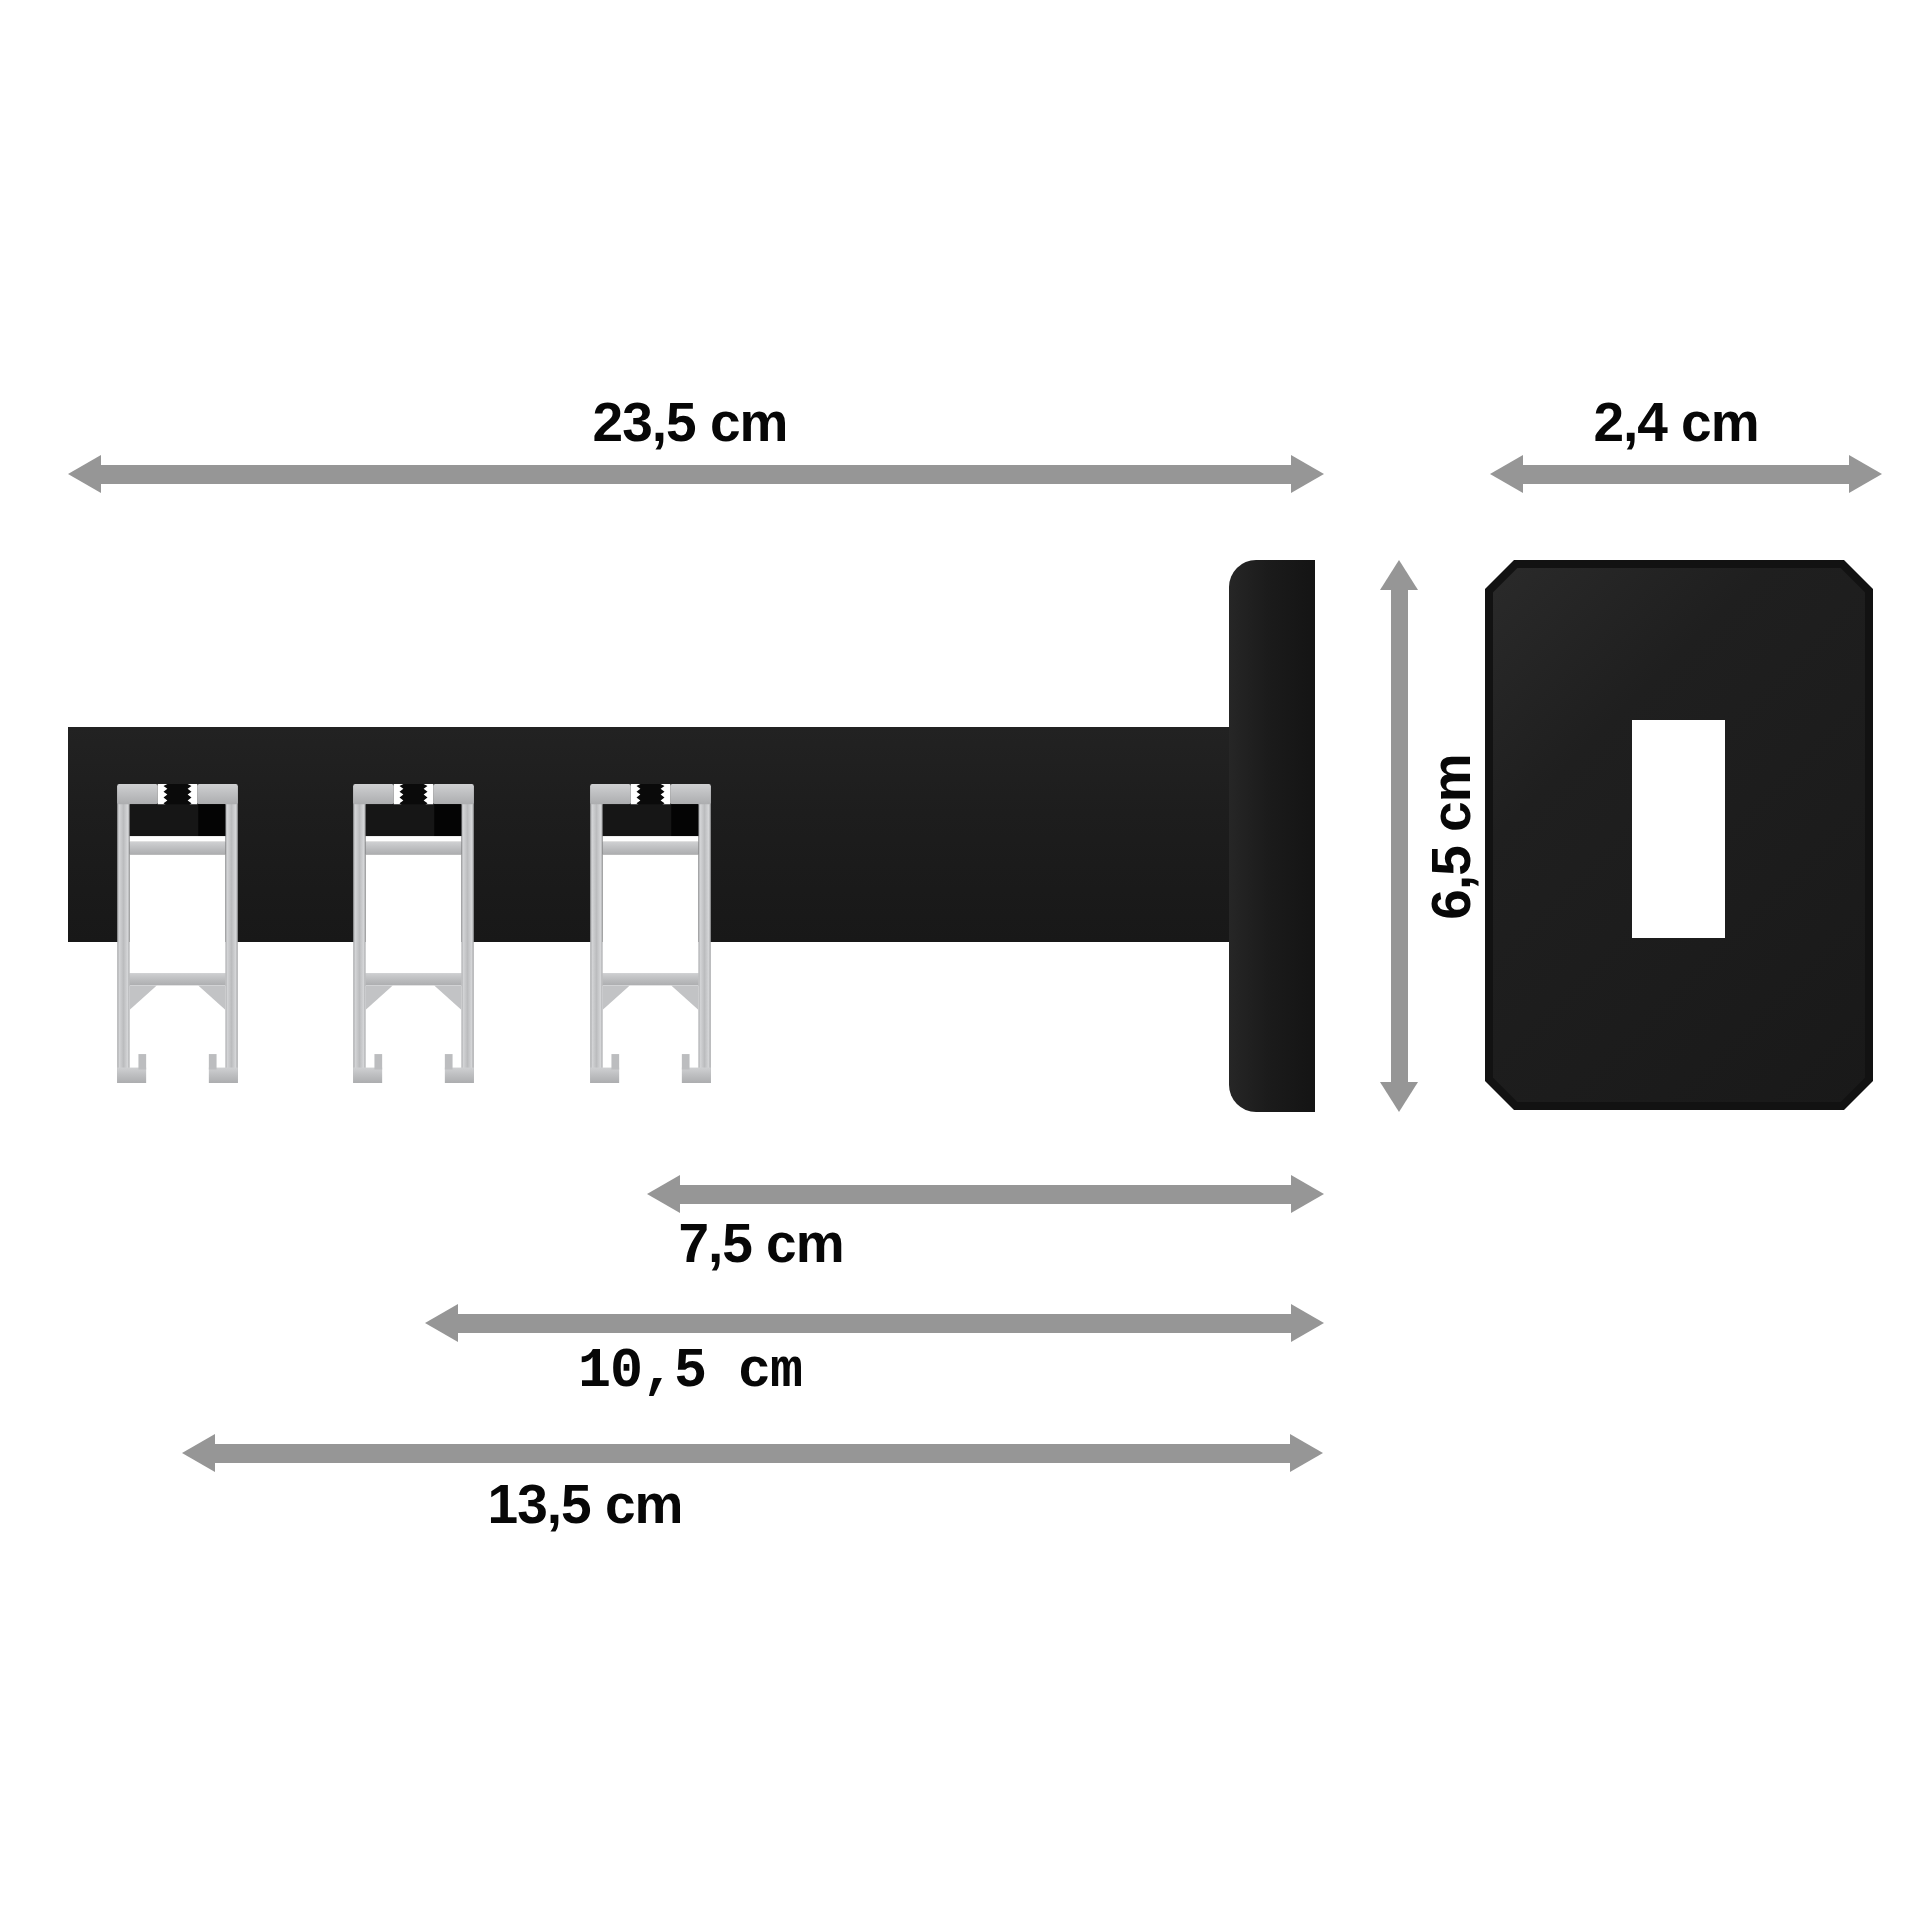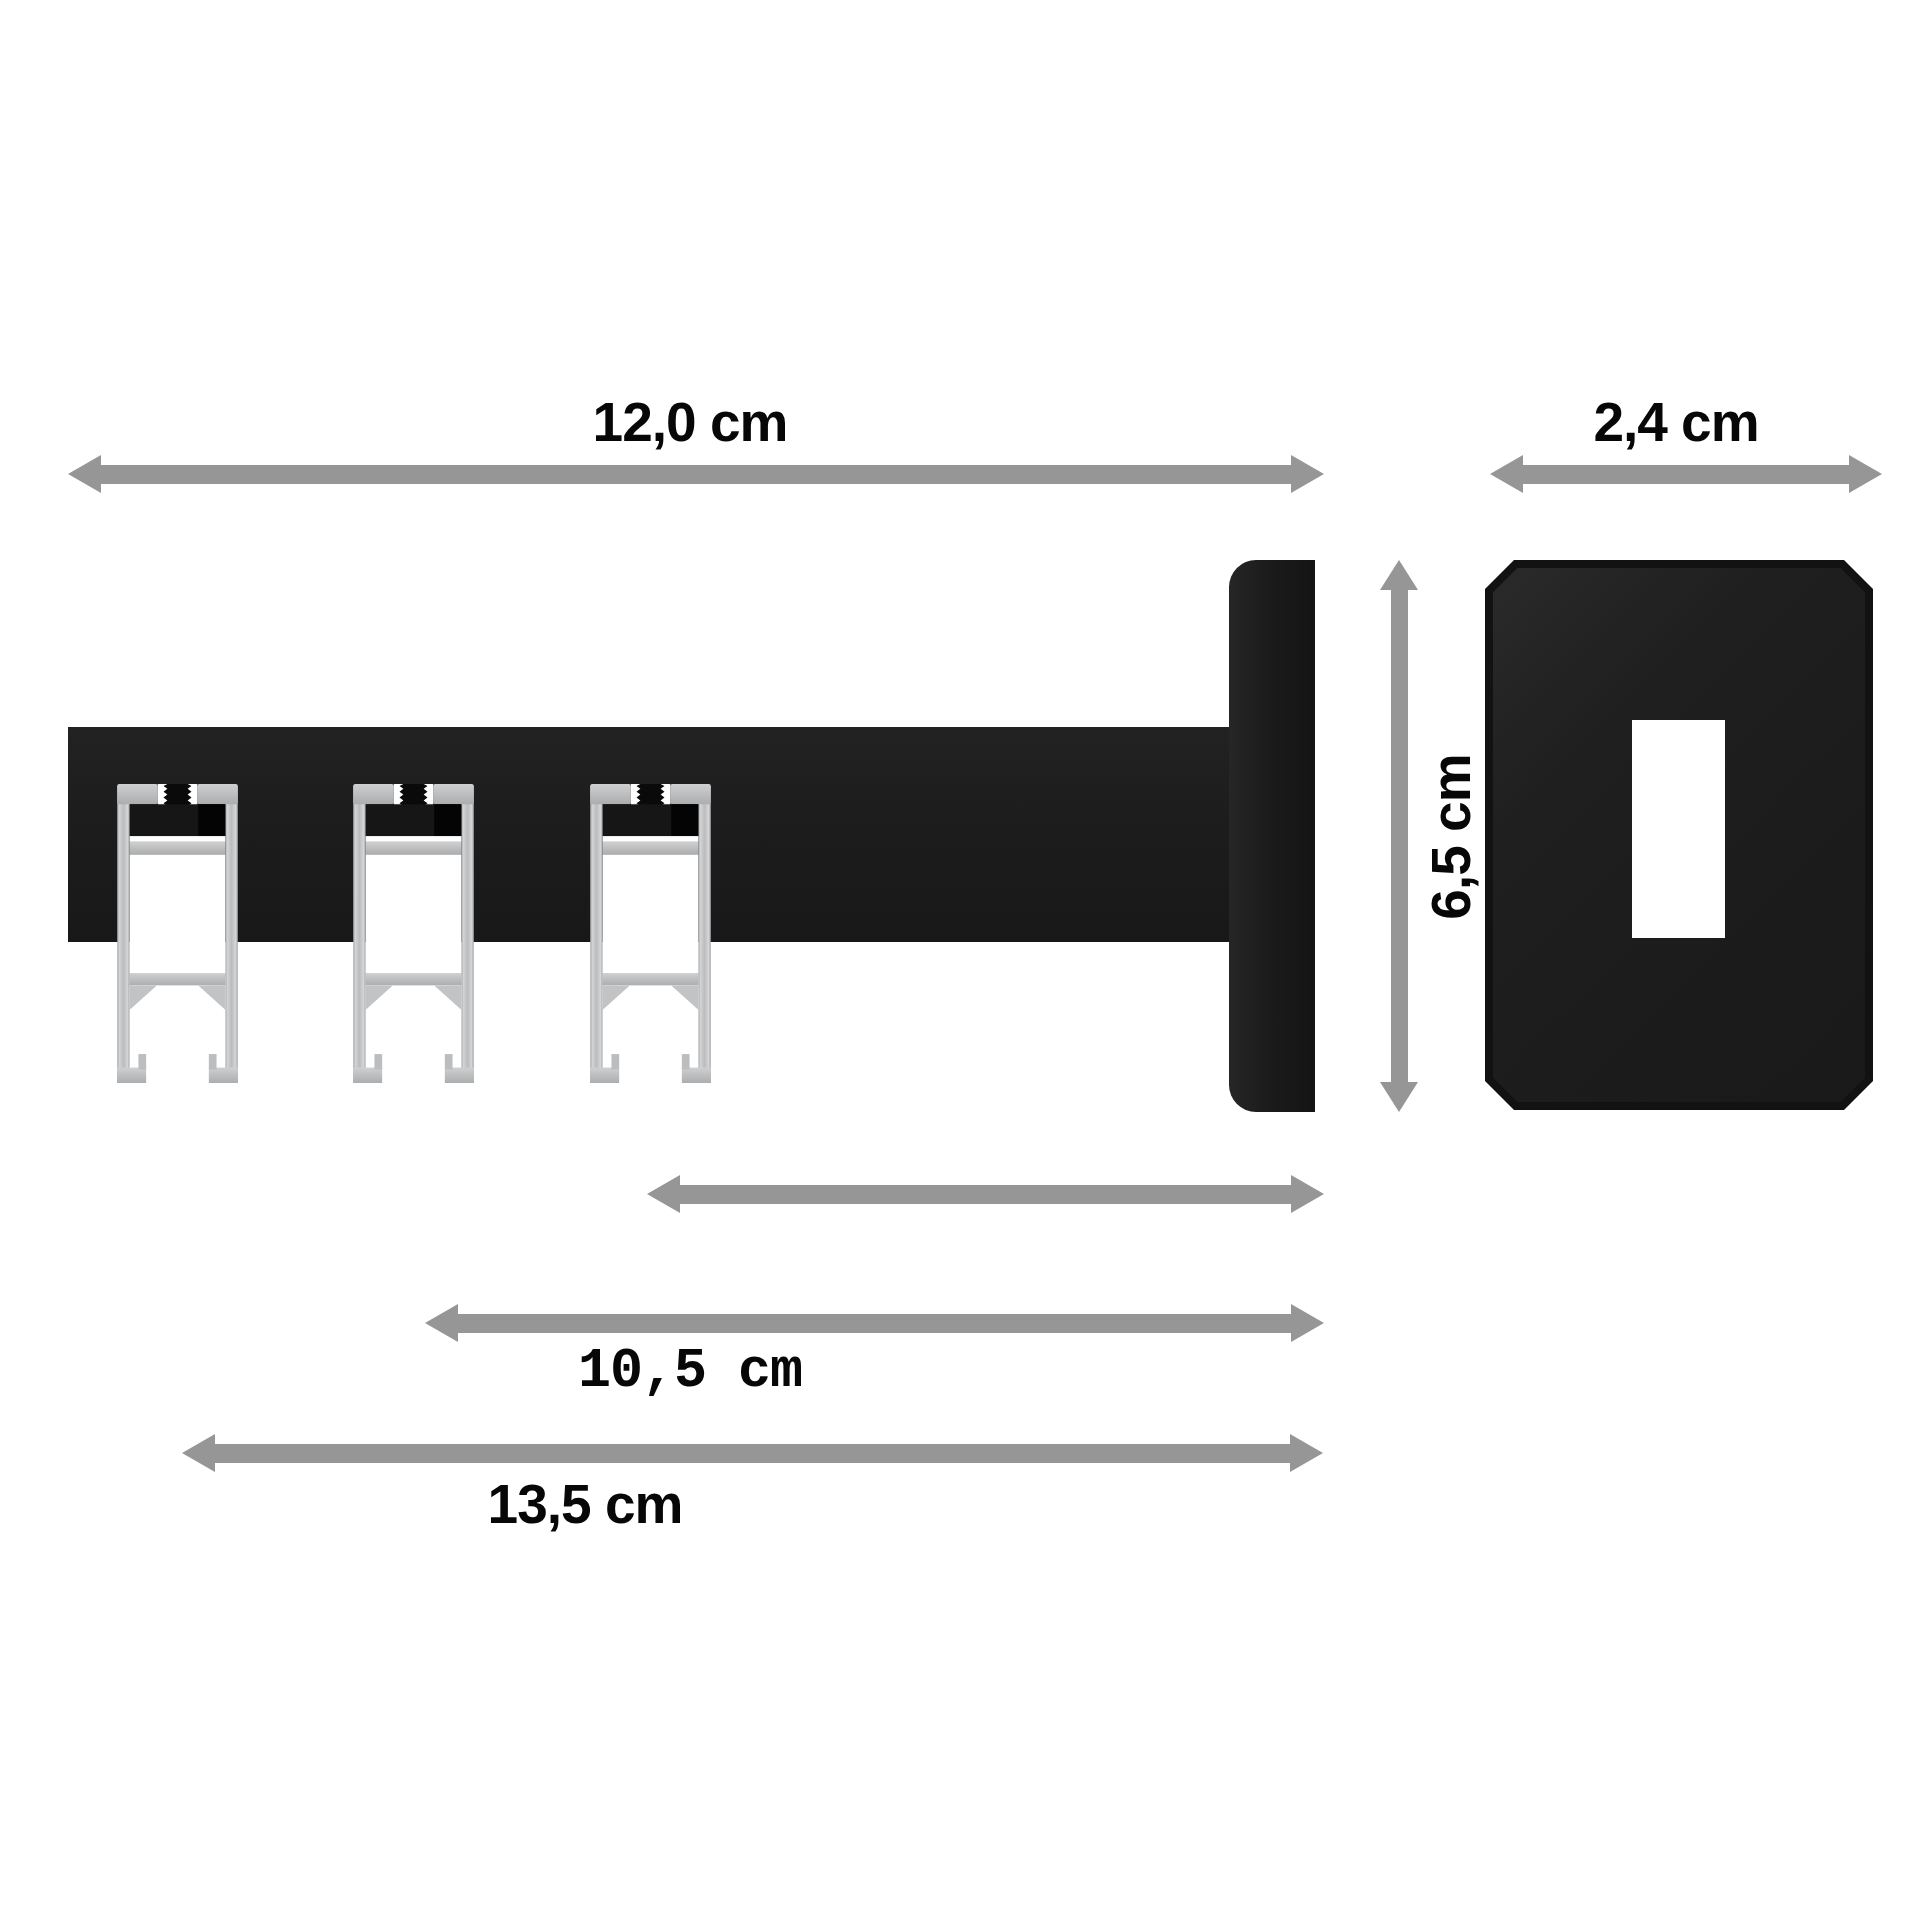--- a/index.html
+++ b/index.html
@@ -76,21 +76,21 @@
   .rail { position: absolute; top: 784px; width: 121px; height: 299px; }
   #rail-1 { left: 117px; }
   #rail-2 { left: 353px; }
   #rail-3 { left: 590px; }
 </style>
 </head>
 <body>
 
 <div class="stage">
 
-  <div class="dim-label" id="lab-total-length">12,0 cm</div>
+  <div class="dim-label" id="lab-total-length">23,5 cm</div>
   <div class="dim-h" id="dim-total-length">
     <div class="head left"></div>
     <div class="shaft"></div>
     <div class="head right"></div>
   </div>
 
   <div class="dim-label" id="lab-plate-width">2,4 cm</div>
   <div class="dim-h" id="dim-plate-width">
     <div class="head left"></div>
     <div class="shaft"></div>
@@ -197,20 +197,21 @@
     <rect x="22" y="280" width="8" height="16" fill="#bcbdbf"></rect>
     <rect x="95" y="294" width="30" height="16" fill="url(#aluv)"></rect>
     <rect x="95" y="280" width="8" height="16" fill="#bcbdbf"></rect>
   </svg>
 
   <div class="dim-h" id="dim-distance-1">
     <div class="head left"></div>
     <div class="shaft"></div>
     <div class="head right"></div>
   </div>
+  <div class="dim-label" id="lab-distance-1">7,5 cm</div>
 
   <div class="dim-h" id="dim-distance-2">
     <div class="head left"></div>
     <div class="shaft"></div>
     <div class="head right"></div>
   </div>
   <div class="dim-label" id="lab-distance-2">10,5 cm</div>
 
   <div class="dim-h" id="dim-distance-3">
     <div class="head left"></div>

